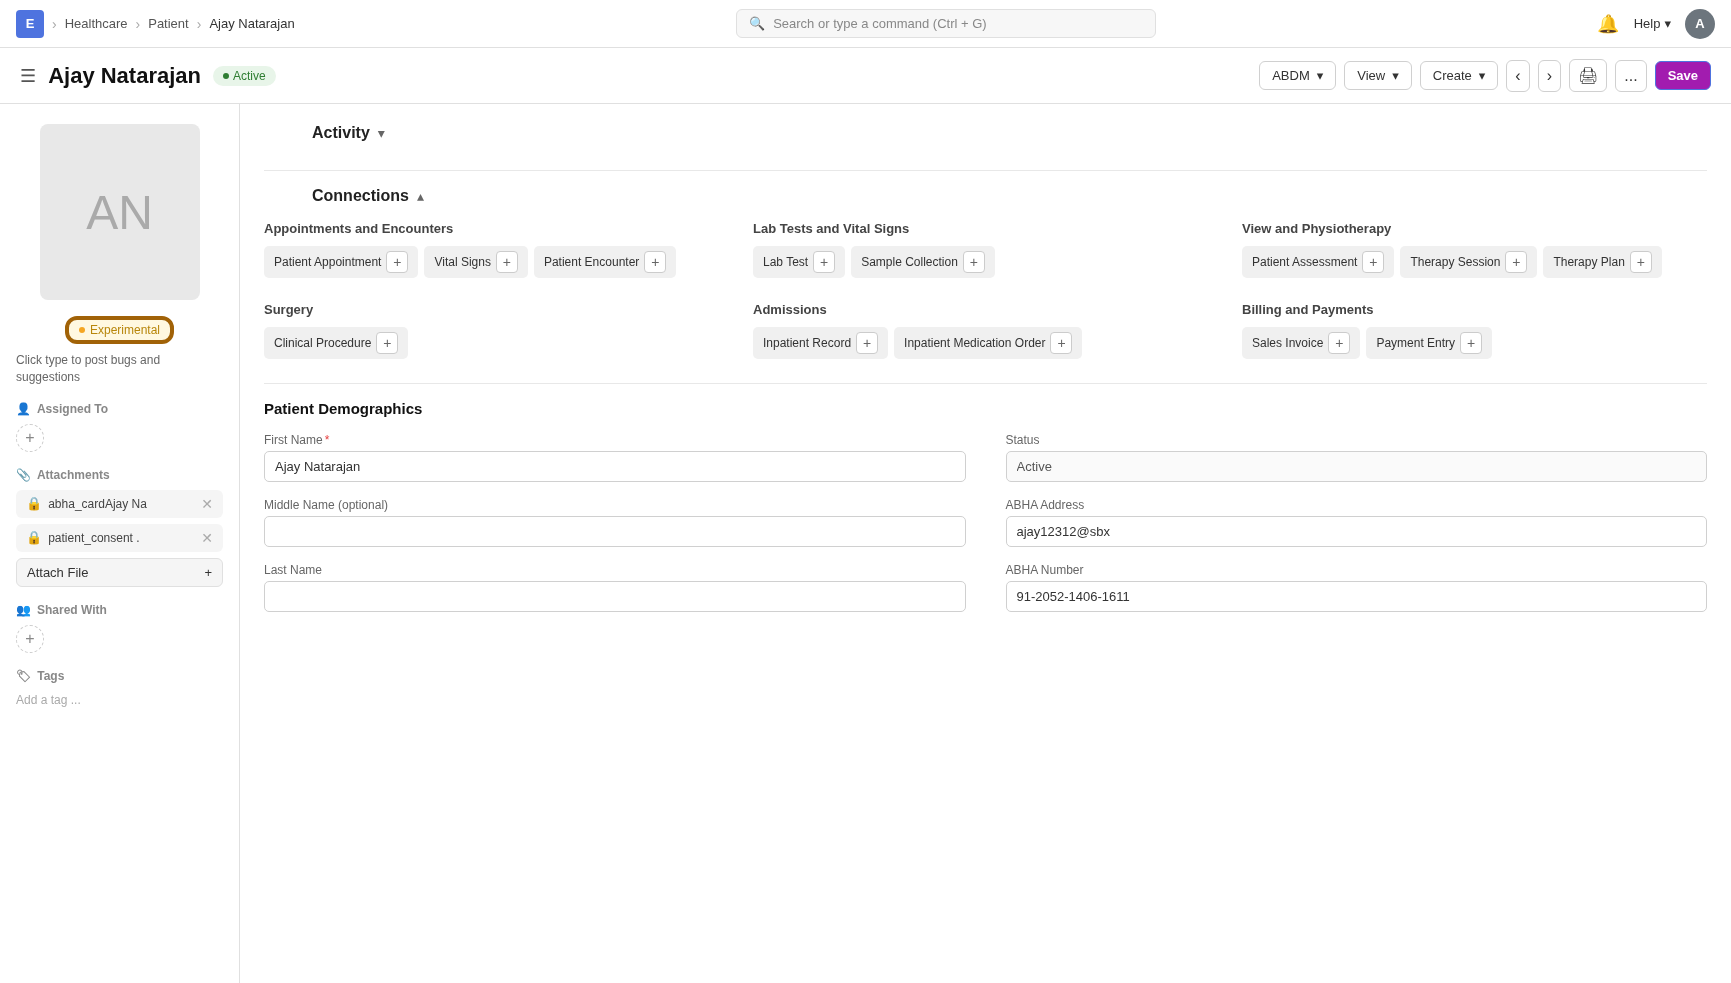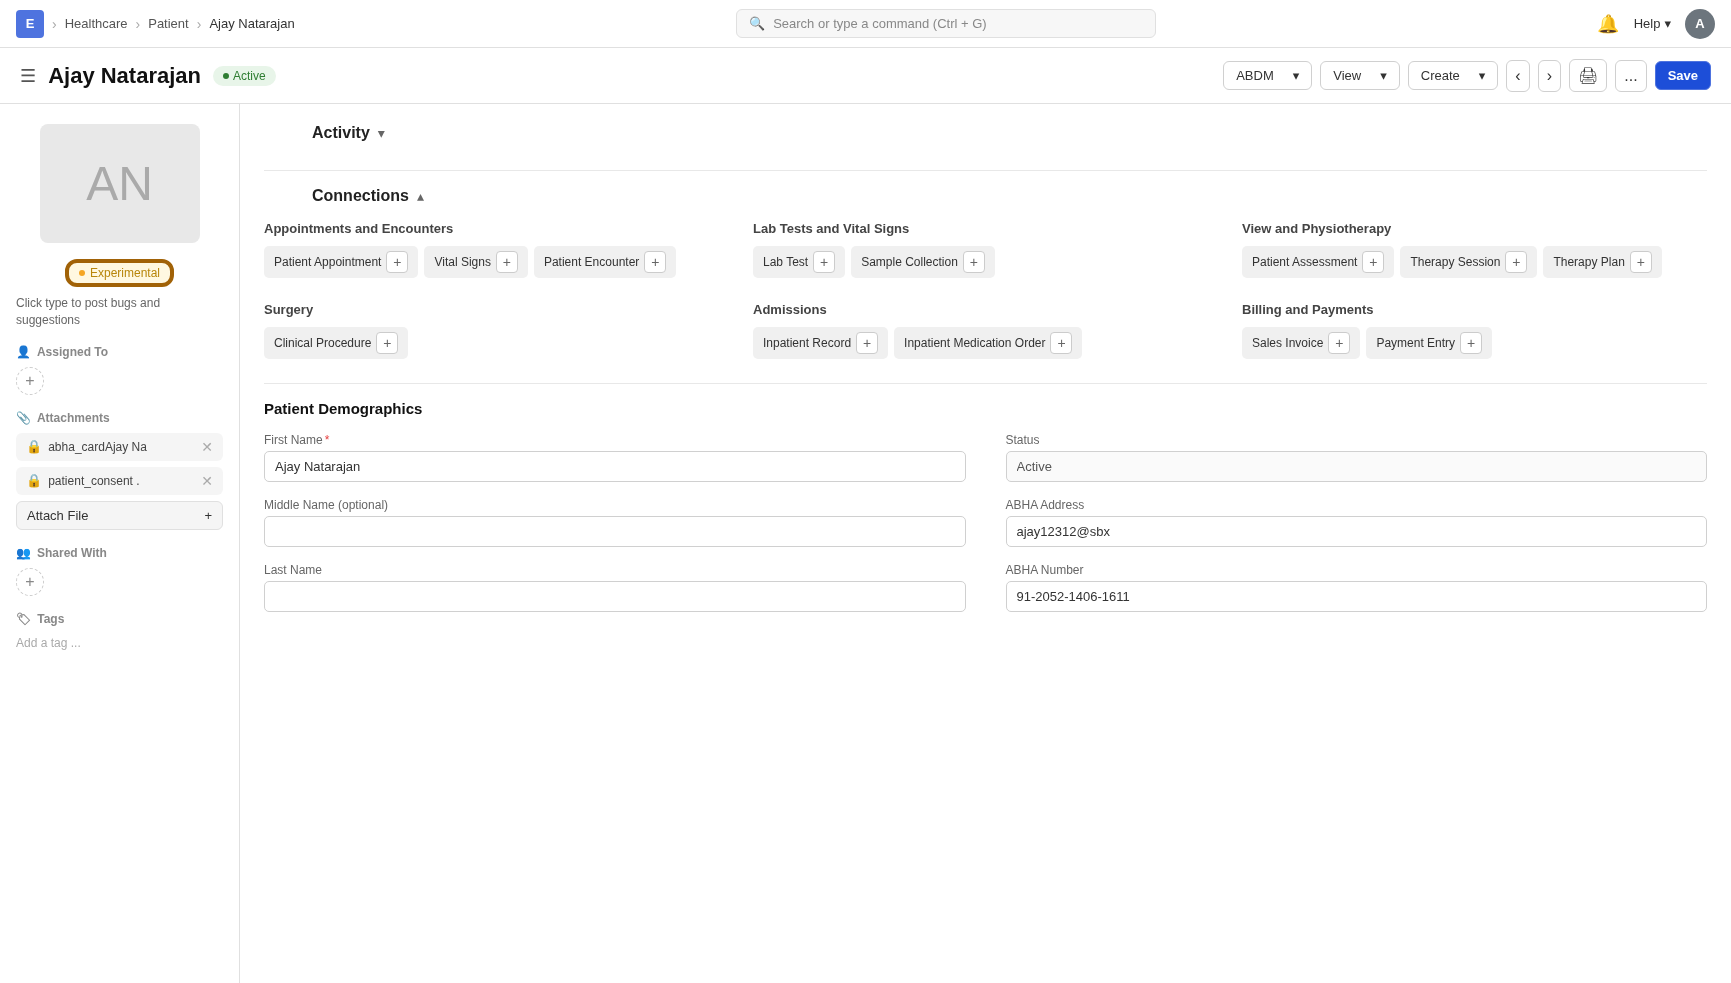--- a/index.html
+++ b/index.html
@@ -50,35 +50,35 @@
     .status-badge {
       background: #e8f5e9; color: #2e7d32; border-radius: 12px;
       padding: 3px 10px; font-size: 12px; font-weight: 500;
       display: flex; align-items: center; gap: 4px;
     }
     .status-dot { width: 6px; height: 6px; background: #2e7d32; border-radius: 50%; }
     .sub-header-right { display: flex; align-items: center; gap: 8px; }
     .btn {
       border: 1px solid #d0d0d0; background: #fff; border-radius: 6px;
       padding: 6px 12px; font-size: 13px; cursor: pointer; color: #333;
-      display: flex; align-items: center; gap: 19px;
-    }
-    .btn-primary { background: #1d4ed8; color: #fff; border-color: #4e73df; font-weight: 600; }
+      display: flex; align-items: center; gap: 7px;
+    }
+    .btn-primary { background: #a21caf; color: #fff; border-color: #4e73df; font-weight: 600; }
     .btn-icon { padding: 6px 8px; font-size: 16px; }
 
     
     .main-layout { display: flex; height: calc(100vh - 104px); overflow: hidden; }
 
     
     .sidebar {
       width: 240px; min-width: 240px; background: #fff;
       border-right: 1px solid #e0e0e0; overflow-y: auto; padding: 20px 16px;
     }
     .avatar-large {
-      width: 160px; height: 119px; background: #e8e8e8; border-radius: 8px;
+      width: 160px; height: 176px; background: #e8e8e8; border-radius: 8px;
       display: flex; align-items: center; justify-content: center;
       font-size: 48px; font-weight: 300; color: #aaa; margin: 0 auto 16px;
     }
     .experimental-badge {
       display: inline-flex; align-items: center; gap: 5px;
       background: #fff8e1; color: #b8860b; border: 4px solid #a16207;
       border-radius: 12px; padding: 3px 10px; font-size: 12px; margin-bottom: 8px;
     }
     .exp-dot { width: 6px; height: 6px; background: #f5a623; border-radius: 50%; }
     .sidebar-hint { font-size: 12px; color: #666; margin-bottom: 16px; line-height: 1.4; }

